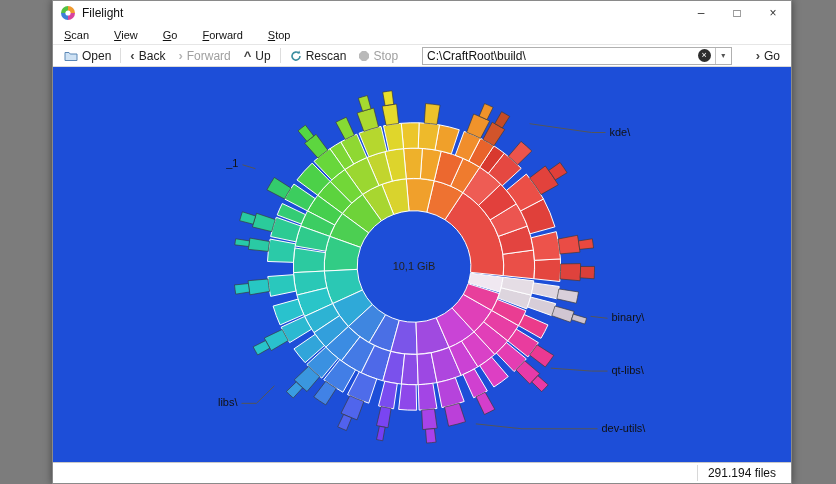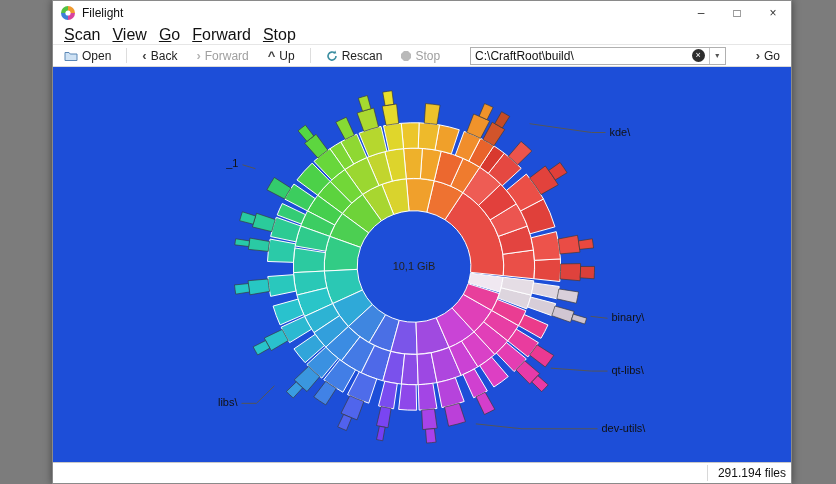--- a/index.html
+++ b/index.html
@@ -16,44 +16,44 @@
     background: #fff;
     display: flex; flex-direction: column;
     border: 1px solid #8a8a8a;
     box-shadow: 0 0 8px rgba(0,0,0,0.45);
   }
   .titlebar { height: 24px; display: flex; align-items: center; padding-left: 7px; background: #fff; flex: 0 0 auto; }
   .app-icon { width: 16px; height: 16px; display: inline-flex; }
   .title { font-size: 12px; color: #111; margin-left: 6px; }
   .caption { margin-left: auto; display: flex; height: 100%; }
   .cap-btn { width: 36px; display: flex; align-items: center; justify-content: center; font-size: 12px; color: #333; cursor: default; }
-  .menubar { height: 19px; display: flex; align-items: center; padding-left: 5px; font-size: 16px; color: #111; flex: 0 0 auto; }
+  .menubar { height: 19px; display: flex; align-items: center; padding-left: 5px; font-size: 11px; color: #111; flex: 0 0 auto; gap: 13px; }
   .menu-item { display: inline-block; padding: 1px 6px; }
   .menu-item::first-letter { text-decoration: underline; }
   .toolbar {
     height: 23px; display: flex; align-items: center; padding: 0 5px;
     font-size: 12px; color: #222;
     border-top: 1px solid #e6e6e6; border-bottom: 1px solid #dadada;
-    flex: 0 0 auto; gap: 7px;
+    flex: 0 0 auto; gap: 1px;
   }
   .tbtn { display: flex; align-items: center; gap: 4px; padding: 2px 6px; white-space: nowrap; }
   .tbtn.disabled { color: #9f9f9f; }
   .ticon { display: inline-flex; align-items: center; justify-content: center; font-weight: bold; }
   .chev { font-size: 13px; line-height: 10px; color: #444; }
   .disabled .chev { color: #b5b5b5; }
   .sep { width: 1px; height: 15px; background: #ddd; margin: 0 2px; }
   .address { flex: 1; display: flex; align-items: center; height: 18px; border: 1px solid #b0b0b0; background: #fff; margin: 0 17px; min-width: 0; }
   .addr-input { flex: 1; border: none; outline: none; font-size: 12px; font-family: inherit; color: #111; padding: 0 4px; min-width: 0; background: transparent; }
   .clear-btn { width: 13px; height: 13px; border-radius: 50%; background: #2d2d2d; color: #fff; font-size: 9px; line-height: 13px; text-align: center; margin-right: 4px; flex: 0 0 auto; }
   .combo-split { width: 1px; height: 100%; background: #c4c4c4; flex: 0 0 auto; }
   .combo-arrow { width: 15px; height: 100%; display: flex; align-items: center; justify-content: center; font-size: 8px; color: #555; flex: 0 0 auto; }
   .canvas { flex: 1; position: relative; background: #1d4ed8; min-height: 0; }
   .canvas svg { position: absolute; inset: 0; width: 100%; height: 100%; }
   #chart-svg text { font-family: "Liberation Sans", "DejaVu Sans", sans-serif; }
-  .statusbar { height: 21px; border-top: 1px solid #c9c9c9; display: flex; align-items: center; justify-content: flex-end; font-size: 12px; color: #111; padding-right: 3px; flex: 0 0 auto; background: #fff; }
+  .statusbar { height: 21px; border-top: 1px solid #c9c9c9; display: flex; align-items: center; justify-content: flex-end; font-size: 12px; color: #111; padding-right: 13px; flex: 0 0 auto; background: #fff; }
   .status-cell { border-left: 1px solid #d8d8d8; padding: 1px 2px 1px 10px; }
 </style>
 </head>
 <body>
 
 <div class="window">
 
   <div class="titlebar">
     <span class="app-icon">
       <svg width="16" height="16" viewBox="0 0 16 16">

